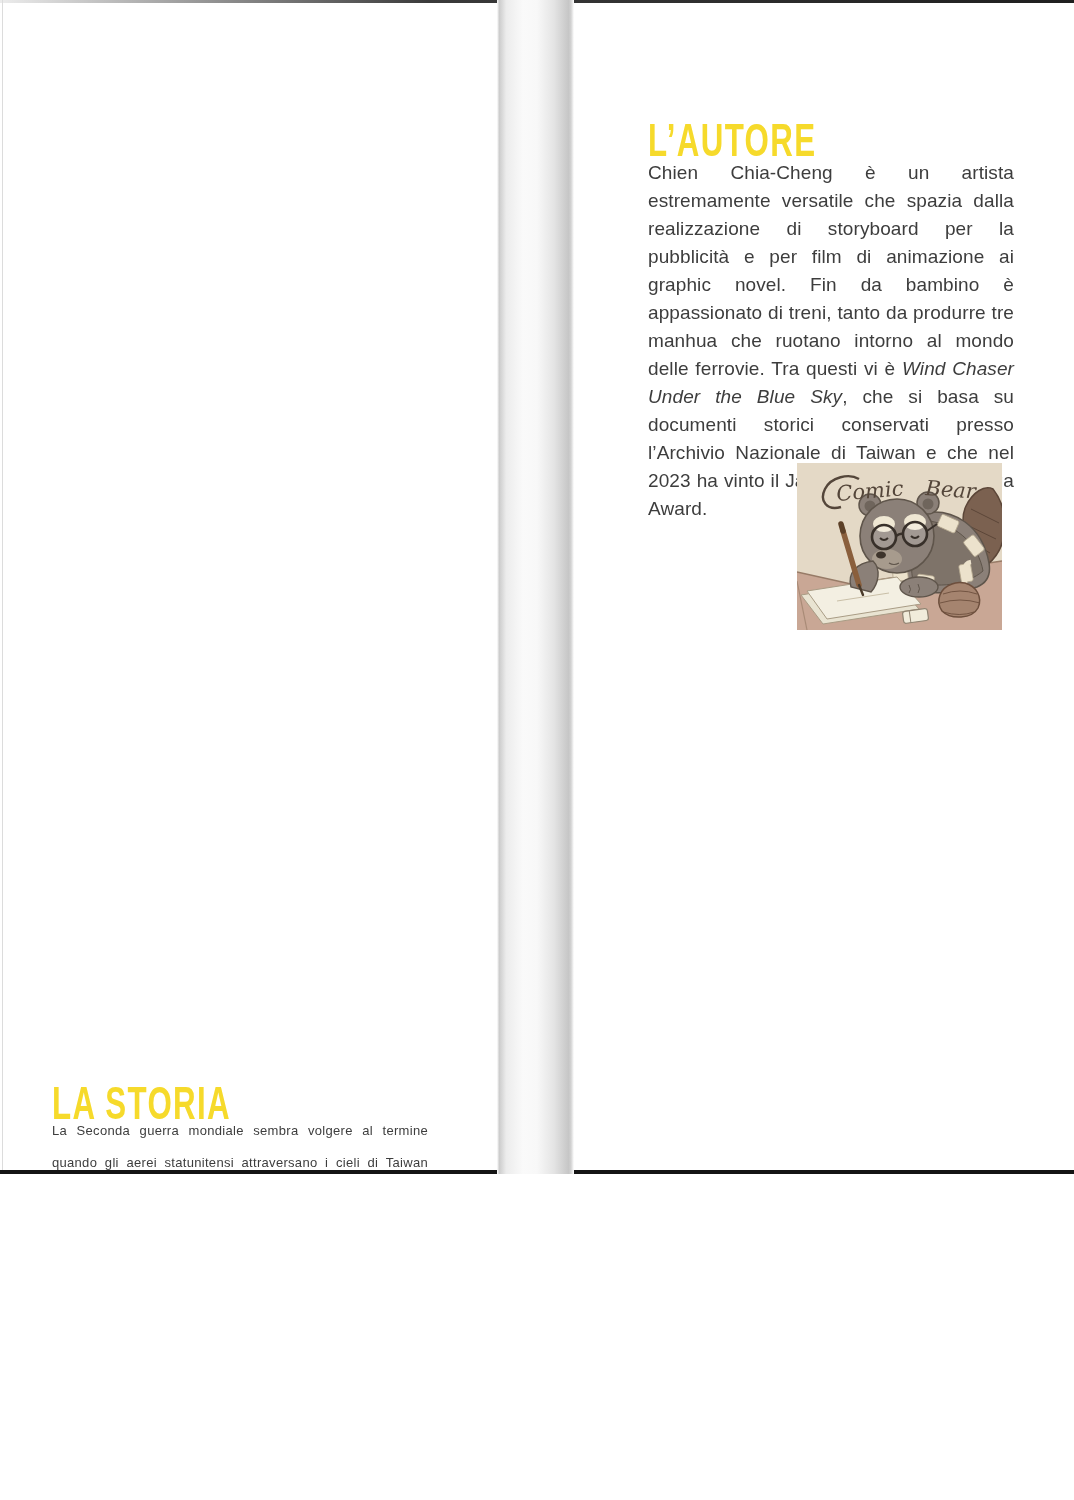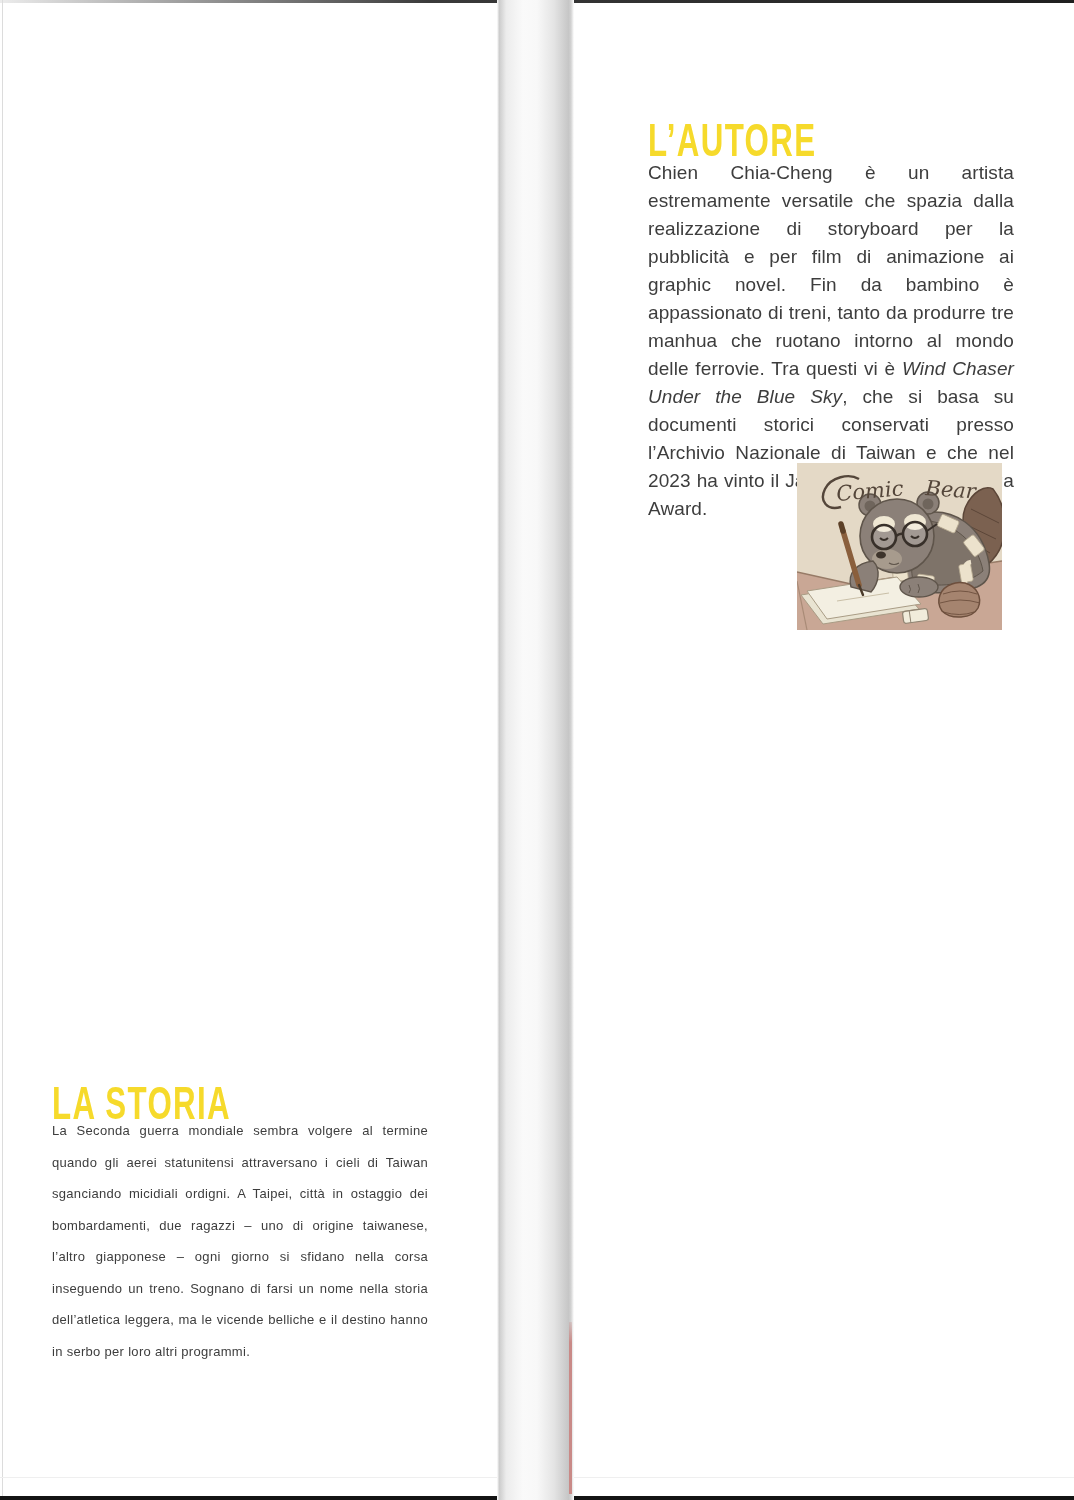--- a/index.html
+++ b/index.html
@@ -5,21 +5,21 @@
   :root{
     --accent-yellow:#f6da2b;
     --body-text:#3d3d3d;
     --spine-red:#c98a87;
     --ill-bg:#e4d9c6;
     --ill-desk:#c9a795;
   }
   html,body{margin:0;padding:0;background:#ffffff;}
   .page{
     position:relative;
-    width:1074px;height:1500px;
+    width:1074px;height:1174px;
     background:#ffffff;
     overflow:hidden;
     font-family:"Liberation Sans","DejaVu Sans",sans-serif;
   }
   
   .edge-top{
     position:absolute;left:0;top:0;width:100%;height:3px;
     background:linear-gradient(to right,#ececec 0%,#9a9a9a 18%,#3a3a3a 40%,#1f1f1f 100%);
   }
   .edge-bottom{

